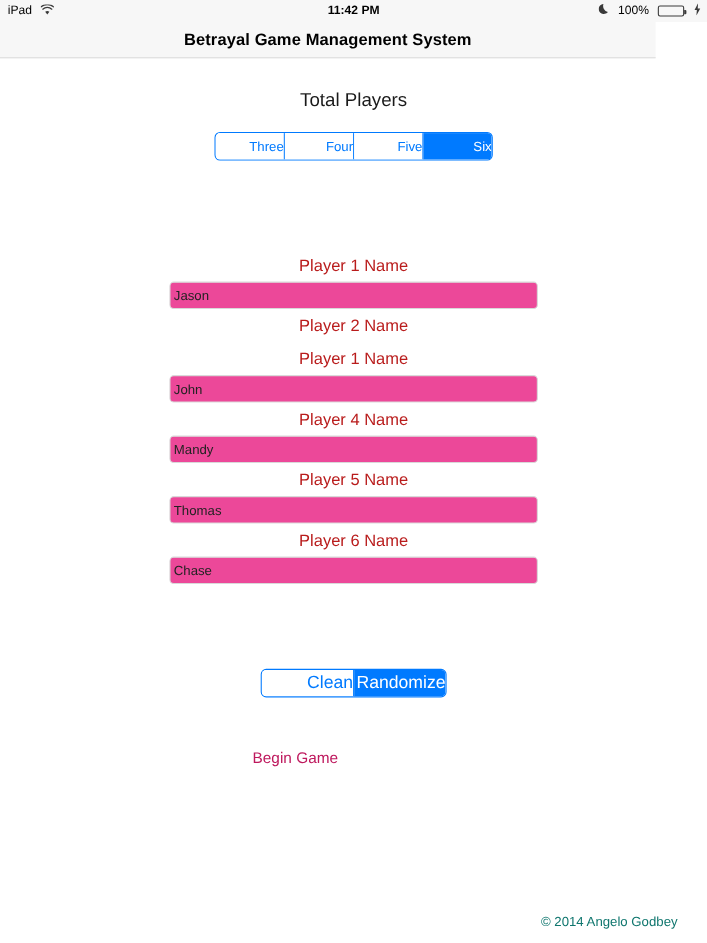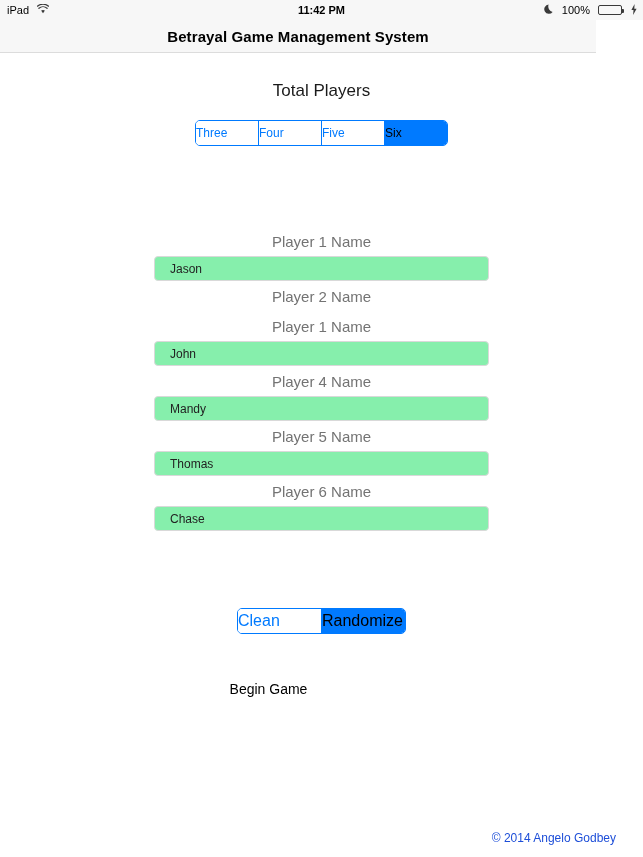--- a/index.html
+++ b/index.html
@@ -121,68 +121,68 @@
   
   .segmented {
     display: flex;
     border: 1px solid #007aff;
     border-radius: 5px;
     overflow: hidden;
     background: #ffffff;
   }
   .seg {
     flex: 1;
-    text-align: left;
+    text-align: right;
     font-size: 12px;
     color: #007aff;
     background: #ffffff;
     border-right: 1px solid #007aff;
     line-height: 24px;
     height: 24px;
     white-space: nowrap;
     user-select: none;
   }
   .seg:last-child { border-right: none; }
   .seg.selected {
     background: #007aff;
-    color: #000000;
+    color: #ffffff;
   }
 
   #players-segmented {
     position: absolute;
     top: 66px;
     left: 195px;
     width: 253px;
   }
 
   
   .fields {
     position: absolute;
     top: 172px;
     left: 154px;
     width: 335px;
   }
   .field-group { margin-bottom: 0; }
   .field-label {
     text-align: center;
     font-size: 15px;
-    color: #737373;
+    color: #b91c1c;
     padding: 7px 0 6px 0;
   }
   .field-input {
     display: block;
     width: 335px;
     height: 25px;
     border: 1px solid #d9d9d9;
     border-radius: 4px;
-    background: #86efac;
+    background: #ec4899;
     font-family: "Liberation Sans", sans-serif;
     font-size: 12px;
     color: #222222;
-    padding: 0 15px;
+    padding: 0 3px;
     outline: none;
   }
   .field-input::placeholder { color: #b8b8b8; }
 
   
   #action-segmented {
     position: absolute;
     top: 554px;
     left: 237px;
     width: 169px;
@@ -194,32 +194,32 @@
   }
 
   
   #begin-game {
     position: absolute;
     top: 627px;
     left: 0;
     width: 537px;
     text-align: center;
     font-size: 14px;
-    color: #000000;
+    color: #be185d;
     text-decoration: none;
     cursor: pointer;
   }
 
   
   .footer {
     position: absolute;
     bottom: 12px;
     right: 27px;
     font-size: 12px;
-    color: #1d4ed8;
+    color: #0f766e;
   }
 </style>
 </head>
 <body>
 
 <div id="app">
 
   <div class="statusbar">
     <div class="status-left">
       <span>iPad</span>

